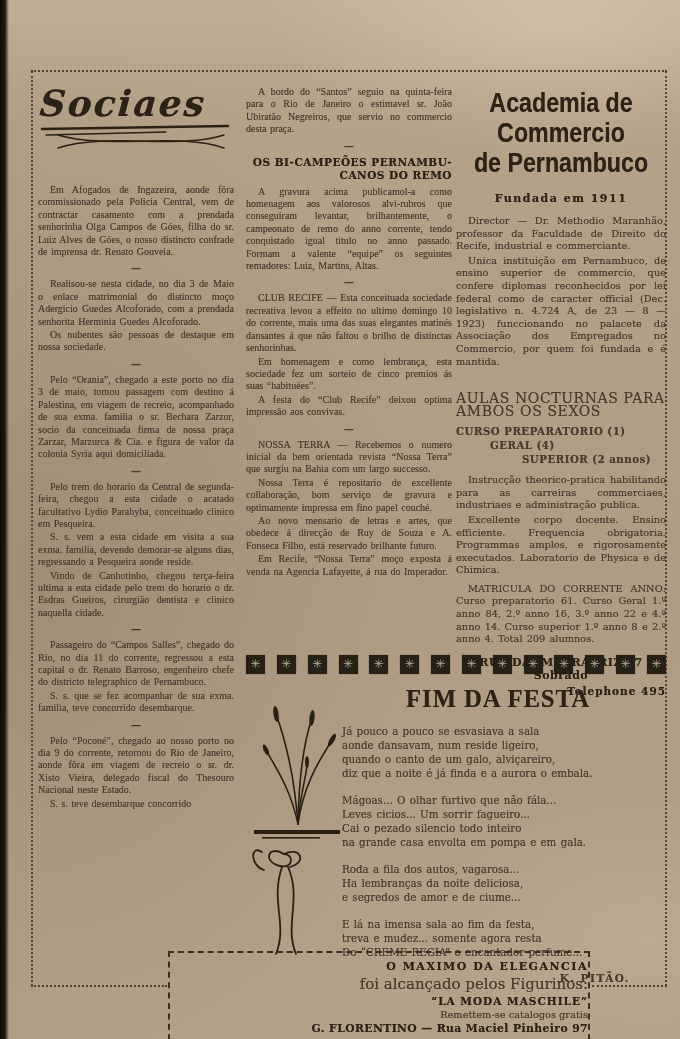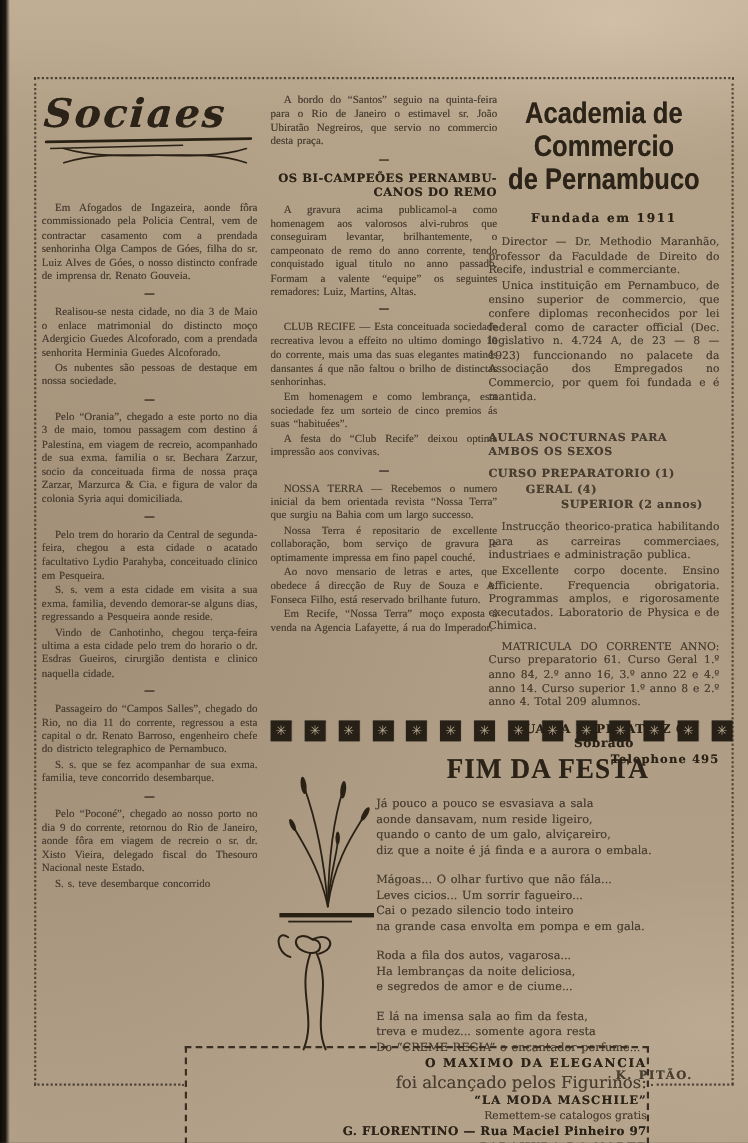--- a/index.html
+++ b/index.html
@@ -36,21 +36,21 @@
       margin:4px 0 4px 0;letter-spacing:.5px;}
 
   
   #academia-title{font-family:"Liberation Sans",sans-serif;font-weight:700;
       font-size:27px;line-height:30px;text-align:center;margin:0;
       transform:scaleX(.86);transform-origin:50% 0;letter-spacing:0px;}
   #academia-founded{text-align:center;font-weight:bold;font-size:11px;margin:14px 0 10px;
       letter-spacing:1.5px;}
   .ad-para{font-size:9.8px;line-height:12.6px;text-align:justify;text-indent:12px;
       margin:0 0 2px;word-spacing:1px;}
-  .ad-h{font-weight:bold;font-size:10px;line-height:13px;margin:24px 0 2px;
+  .ad-h{font-weight:normal;font-size:14px;line-height:13px;margin:24px 0 2px;
       letter-spacing:.6px;}
   .curso{font-weight:bold;font-size:10.2px;line-height:14px;letter-spacing:.5px;}
   #academia-address{font-weight:bold;font-size:11px;text-align:center;margin-top:10px;
       letter-spacing:.5px;}
   #academia-phone{font-weight:bold;font-size:10.5px;text-align:right;margin-top:3px;
       letter-spacing:1px;}
 
   
   #orn-band{position:absolute;left:246px;top:655px;width:420px;display:flex;
       justify-content:space-between;}
@@ -130,21 +130,21 @@
     <p class="para">CLUB RECIFE — Esta conceituada sociedade recreativa levou a effeito no ultimo domingo 10 do corrente, mais uma das suas elegantes matinés dansantes á que não faltou o brilho de distinctas senhorinhas.</p>
     <p class="para">Em homenagem e como lembrança, esta sociedade fez um sorteio de cinco premios ás suas “habituées”.</p>
     <p class="para">A festa do “Club Recife” deixou optima impressão aos convivas.</p>
     <div class="sep">—</div>
     <p class="para">NOSSA TERRA — Recebemos o numero inicial da bem orientada revista “Nossa Terra” que surgiu na Bahia com um largo successo.</p>
     <p class="para">Nossa Terra é repositario de excellente collaboração, bom serviço de gravura e optimamente impressa em fino papel couché.</p>
     <p class="para">Ao novo mensario de letras e artes, que obedece á direcção de Ruy de Souza e A. Fonseca Filho, está reservado brilhante futuro.</p>
     <p class="para">Em Recife, “Nossa Terra” moço exposta á venda na Agencia Lafayette, á rua do Imperador.</p>
   </div>
 
-  <div class="col ink" style="left:444px;top:88px;width:210px;">
+  <div class="col ink" style="left:456px;top:88px;width:210px;">
     <h2 id="academia-title" class="dark multiline">Academia de Commercio
 de Pernambuco</h2>
     <div id="academia-founded" class="dark">Fundada em 1911</div>
     <p class="ad-para">Director — Dr. Methodio Maranhão, professor da Faculdade de Direito do Recife, industrial e commerciante.</p>
     <p class="ad-para">Unica instituição em Pernambuco, de ensino superior de commercio, que confere diplomas reconhecidos por lei federal como de caracter official (Dec. legislativo n. 4.724 A, de 23 — 8 — 1923) funccionando no palacete da Associação dos Empregados no Commercio, por quem foi fundada e é mantida.</p>
     <div class="ad-h">AULAS NOCTURNAS PARA AMBOS OS SEXOS</div>
     <div class="curso" style="margin-top:6px;">CURSO PREPARATORIO (1)</div>
     <div class="curso" style="margin-left:34px;">GERAL (4)</div>
     <div class="curso" style="margin-left:66px;">SUPERIOR (2 annos)</div>
     <p class="ad-para" style="margin-top:8px;">Instrucção theorico-pratica habilitando para as carreiras commerciaes, industriaes e administração publica.</p>

